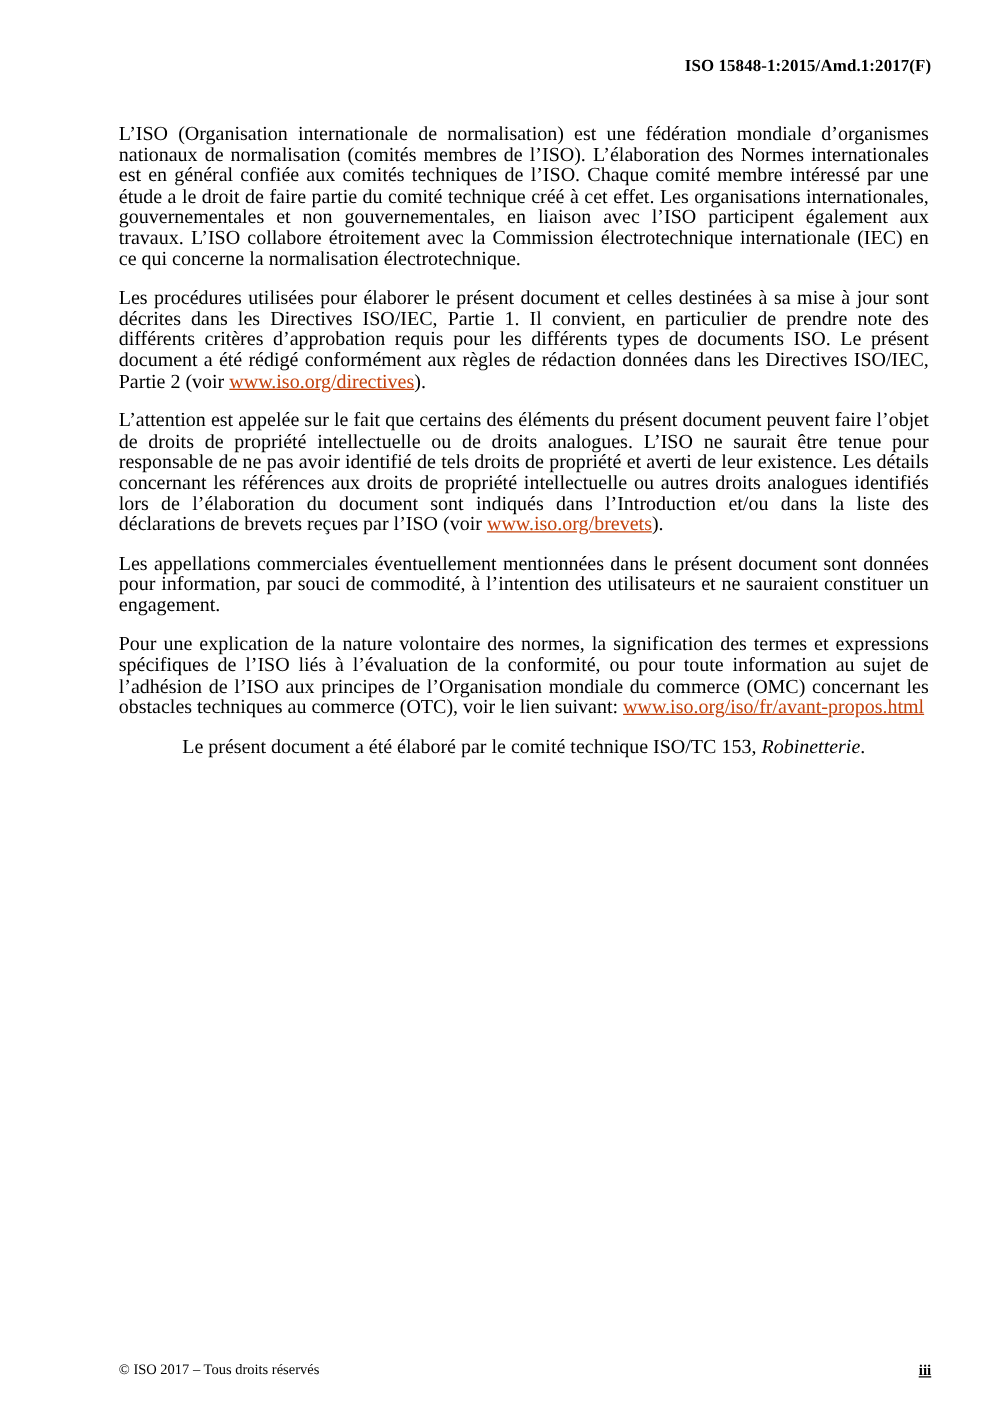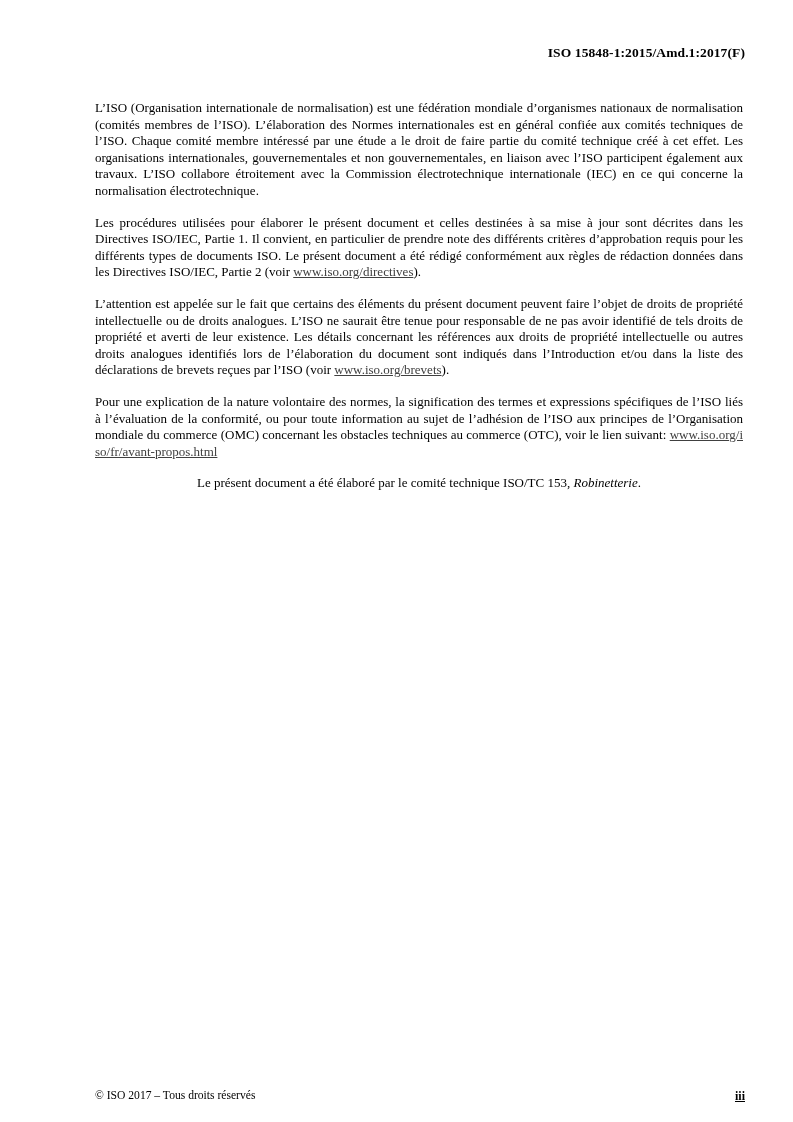--- a/index.html
+++ b/index.html
@@ -37,31 +37,31 @@
     width: 648px;
   }
   h1.title {
     font-family: "Liberation Serif", serif;
     font-size: 21px;
     font-weight: bold;
     margin: 0 0 24px 0;
     letter-spacing: 0.2px;
   }
   p.para {
-    font-size: 13px;
+    font-size: 16px;
     line-height: 16.6px;
     text-align: justify;
     margin: 0 0 15px 0;
     hyphens: none;
   }
   p.para.last {
     text-align: center;
   }
   .link {
-    color: #404040;
+    color: #c2410c;
     text-decoration: underline;
     word-break: break-all;
   }
   .ital {
     font-style: italic;
   }
   .footer {
     position: absolute;
     left: 95px;
     right: 48px;
@@ -99,20 +99,23 @@
     </p>
 
     <p class="para">
       <span>Les procédures utilisées pour élaborer le présent document et celles destinées à sa mise à jour sont décrites dans les Directives ISO/IEC, Partie 1. Il convient, en particulier de prendre note des différents critères d’approbation requis pour les différents types de documents ISO. Le présent document a été rédigé conformément aux règles de rédaction données dans les Directives ISO/IEC, Partie 2 (voir </span><a class="link" href="#">www.iso.org/directives</a><span>).</span>
     </p>
 
     <p class="para">
       <span>L’attention est appelée sur le fait que certains des éléments du présent document peuvent faire l’objet de droits de propriété intellectuelle ou de droits analogues. L’ISO ne saurait être tenue pour responsable de ne pas avoir identifié de tels droits de propriété et averti de leur existence. Les détails concernant les références aux droits de propriété intellectuelle ou autres droits analogues identifiés lors de l’élaboration du document sont indiqués dans l’Introduction et/ou dans la liste des déclarations de brevets reçues par l’ISO (voir </span><a class="link" href="#">www.iso.org/brevets</a><span>).</span>
     </p>
 
+    <p class="para">
+      <span>Les appellations commerciales éventuellement mentionnées dans le présent document sont données pour information, par souci de commodité, à l’intention des utilisateurs et ne sauraient constituer un engagement.</span>
+    </p>
 
     <p class="para">
       <span>Pour une explication de la nature volontaire des normes, la signification des termes et expressions spécifiques de l’ISO liés à l’évaluation de la conformité, ou pour toute information au sujet de l’adhésion de l’ISO aux principes de l’Organisation mondiale du commerce (OMC) concernant les obstacles techniques au commerce (OTC), voir le lien suivant: </span><a class="link" href="#">www.iso.org/iso/fr/avant-propos.html</a>
     </p>
 
     <p class="para last">
       <span>Le présent document a été élaboré par le comité technique ISO/TC 153, </span><span class="ital">Robinetterie</span><span>.</span>
     </p>
 
   </div>

